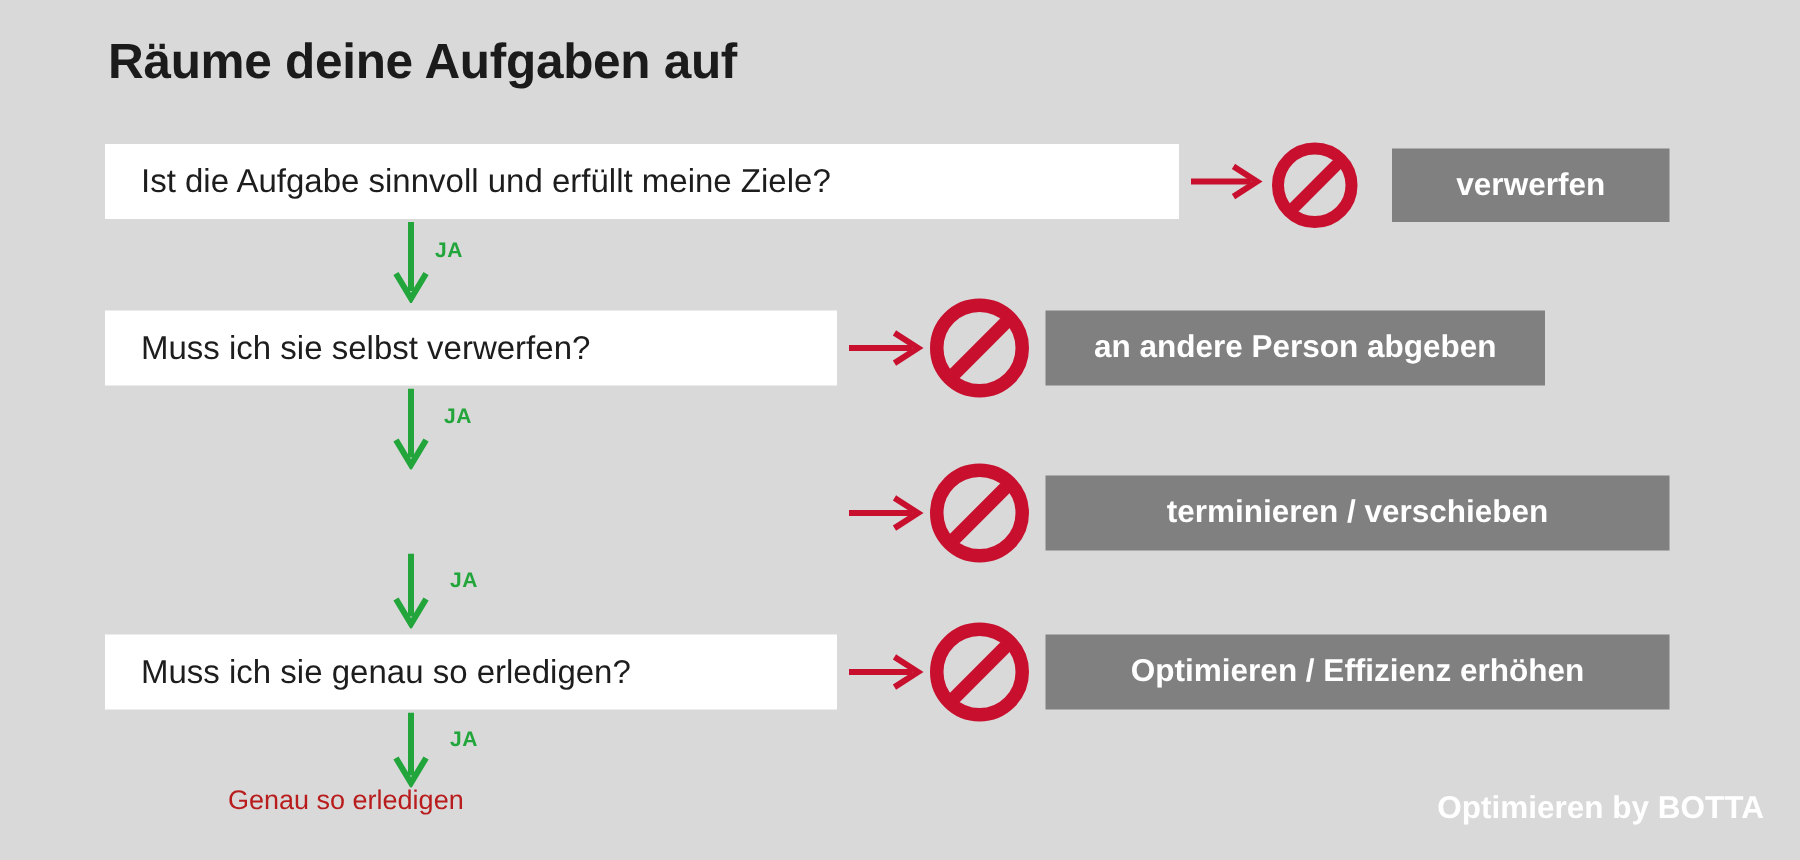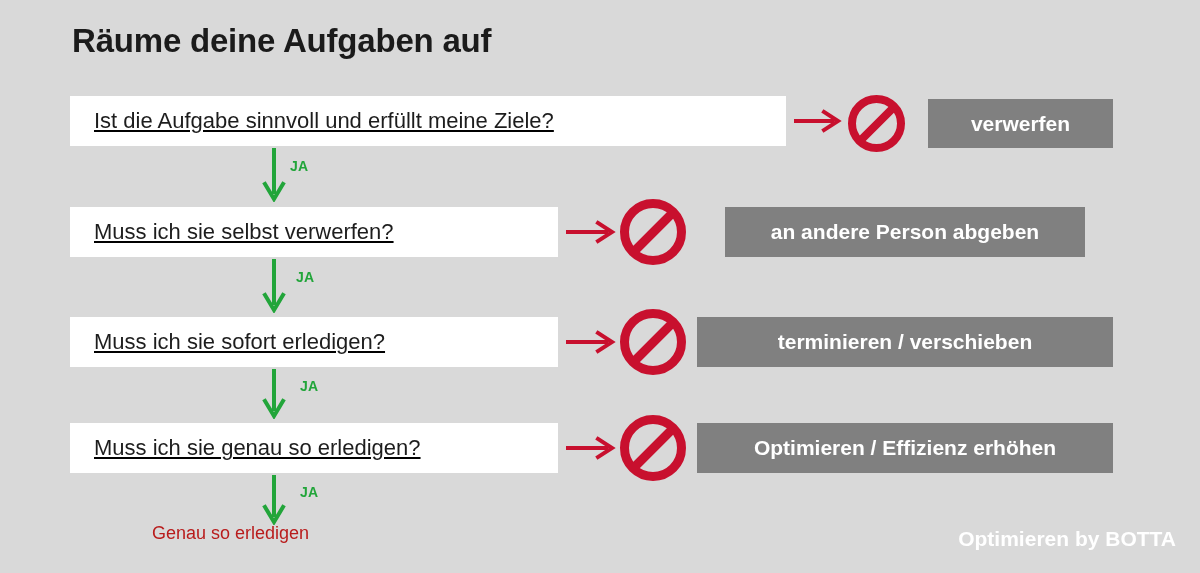--- a/index.html
+++ b/index.html
@@ -34,21 +34,20 @@
   }
 
   
   .qbox {
     position: absolute;
     background: #ffffff;
     display: flex;
     align-items: center;
     box-sizing: border-box;
     padding-left: 24px;
-    text-decoration: underline;
   }
   .qbox .qtext {
     font-size: 22px;
     color: #1d1d1d;
     white-space: nowrap;
   }
   .qbox.row1 { left: 70px; top: 96px;  width: 716px; height: 50px; }
   .qbox.row2 { left: 70px; top: 207px; width: 488px; height: 50px; }
   .qbox.row3 { left: 70px; top: 317px; width: 488px; height: 50px; }
   .qbox.row4 { left: 70px; top: 423px; width: 488px; height: 50px; }
@@ -95,21 +94,21 @@
     box-sizing: border-box;
     padding: 0 21px;
   }
   .obox .otext {
     font-size: 21px;
     font-weight: bold;
     color: #ffffff;
     white-space: nowrap;
   }
   .obox.row1 { left: 928px; top: 99px;  width: 185px; height: 49px; }
-  .obox.row2 { left: 697px; top: 207px; width: 360px; height: 50px; margin-left: 28px; }
+  .obox.row2 { left: 697px; top: 207px; width: 333px; height: 50px; }
   .obox.row3 { left: 697px; top: 317px; width: 416px; height: 50px; }
   .obox.row4 { left: 697px; top: 423px; width: 416px; height: 50px; }
 
   
   .varrow {
     position: absolute;
     width: 26px;
   }
   .varrow.a1 { left: 261px; top: 148px; height: 54px; }
   .varrow.a2 { left: 261px; top: 259px; height: 54px; }
@@ -203,23 +202,20 @@
   </div>
 
   <div class="varrow a2">
     <svg width="26" height="54" viewBox="0 0 26 54" xmlns="http://www.w3.org/2000/svg">
       <line x1="13" y1="0" x2="13" y2="46" stroke="#22a53a" stroke-width="4"></line>
       <polyline points="4,36 13,51 22,36" fill="none" stroke="#22a53a" stroke-width="4" stroke-linecap="square"></polyline>
     </svg>
   </div>
   <div class="jalabel j2">JA</div>
 
-  <div class="qbox row3">
-    <span class="qtext">Muss ich sie sofort erledigen?</span>
-  </div>
 
   <div class="harrow row3">
     <svg width="50" height="24" viewBox="0 0 50 24" xmlns="http://www.w3.org/2000/svg">
       <line x1="0" y1="12" x2="42" y2="12" stroke="#c8102e" stroke-width="4"></line>
       <polyline points="32,3 46,12 32,21" fill="none" stroke="#c8102e" stroke-width="4" stroke-linecap="square"></polyline>
     </svg>
   </div>
 
   <div class="noicon row3">
     <span class="bar"></span>

